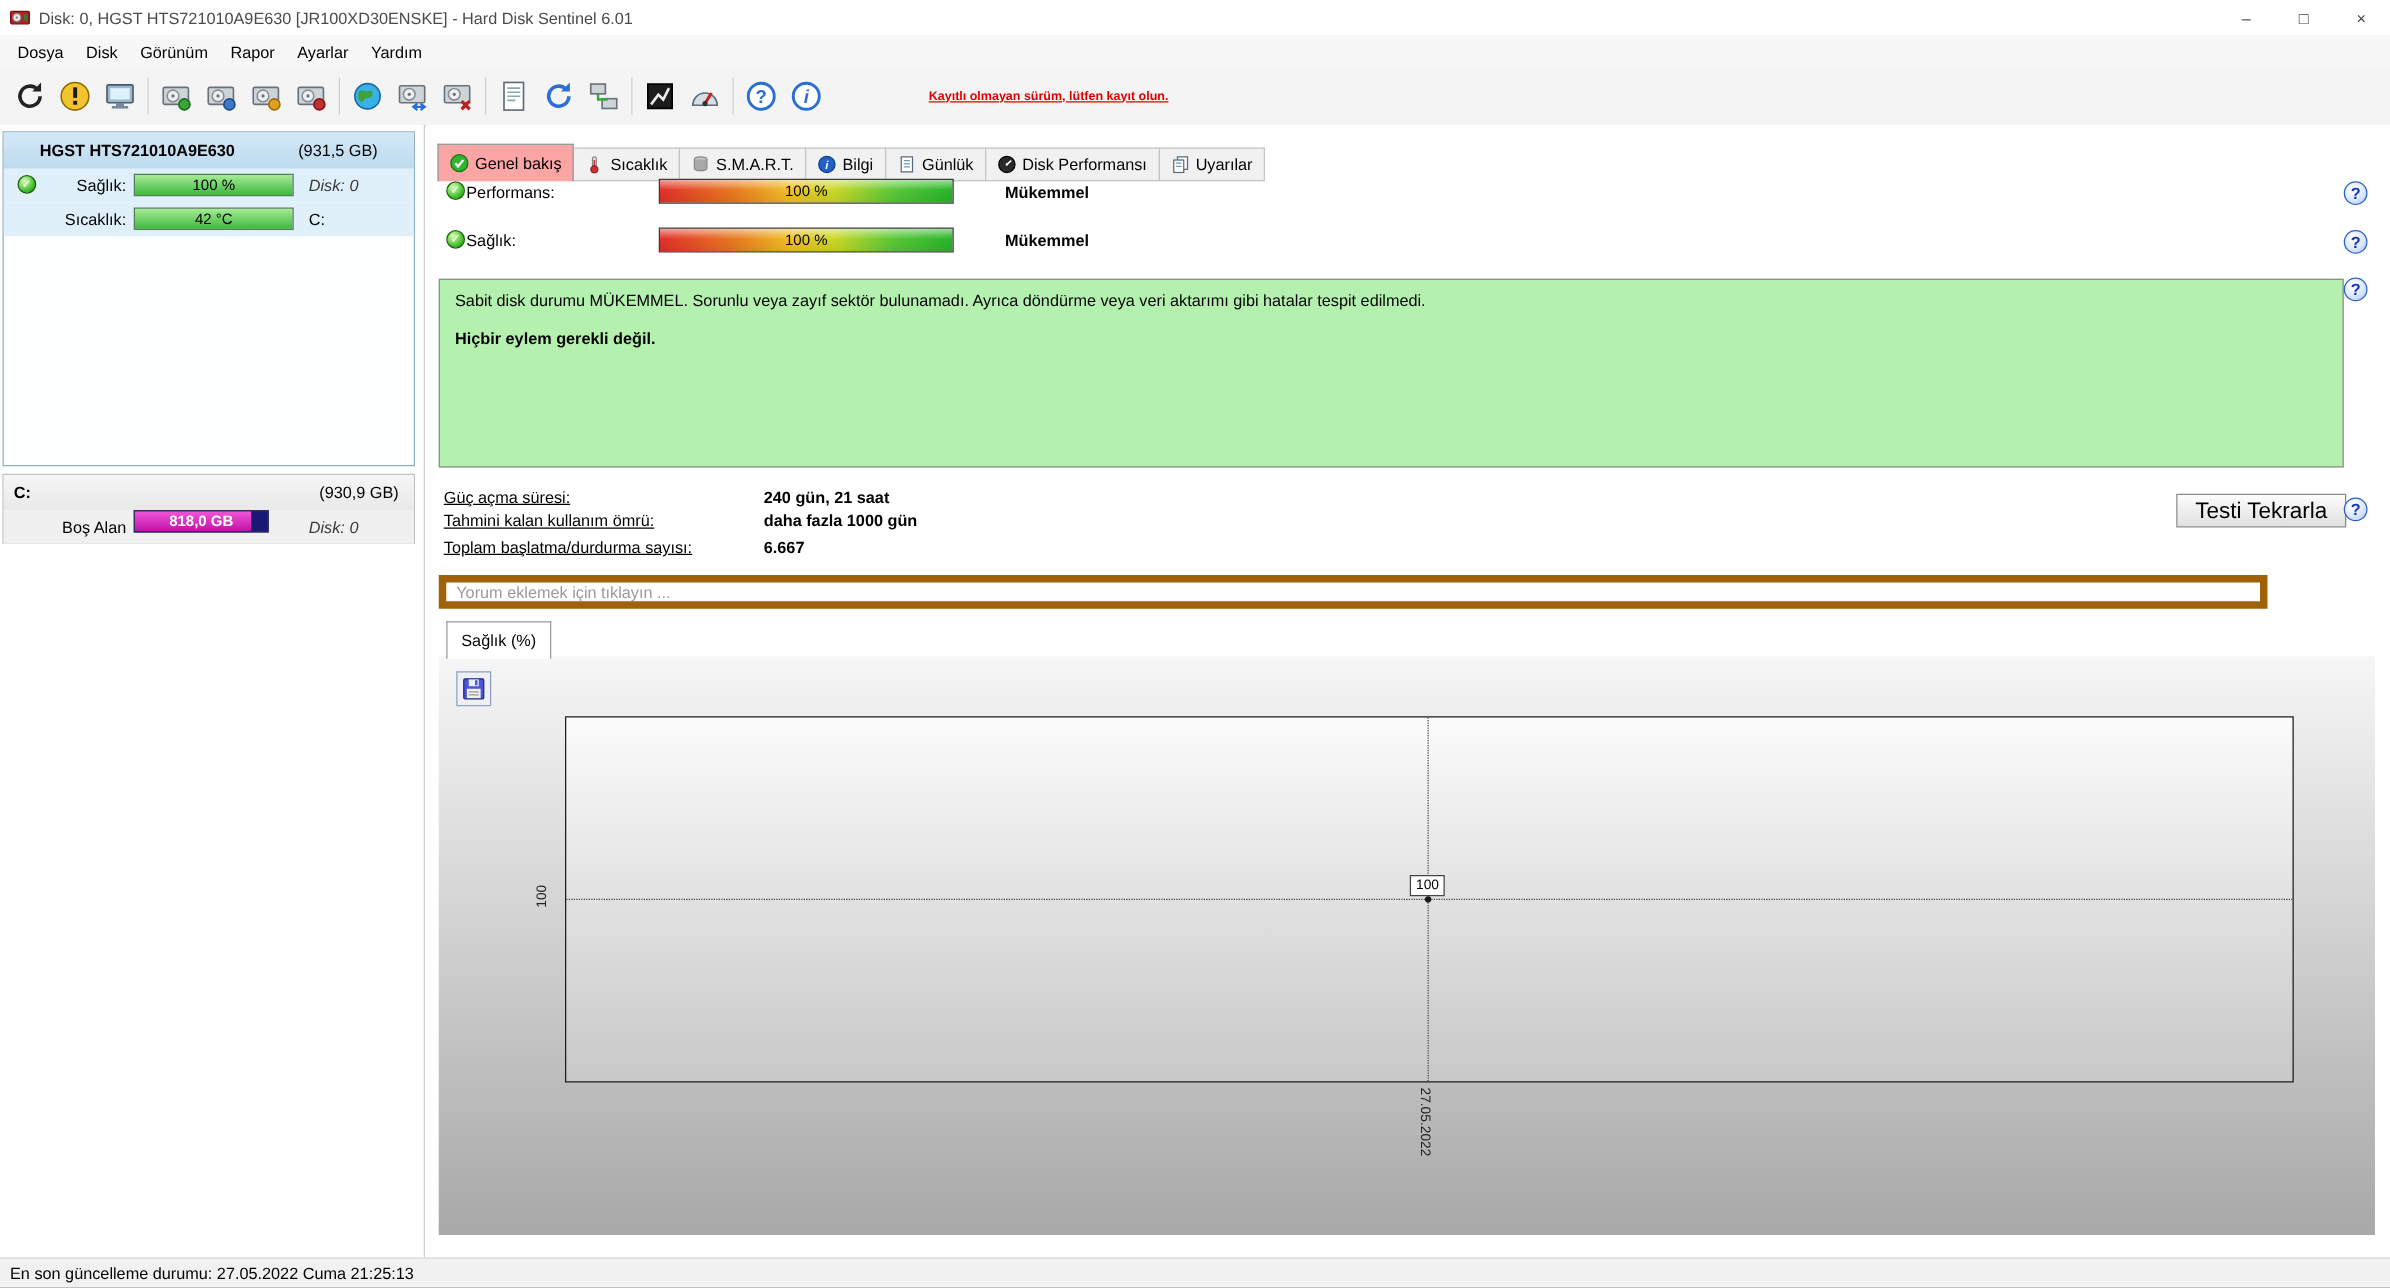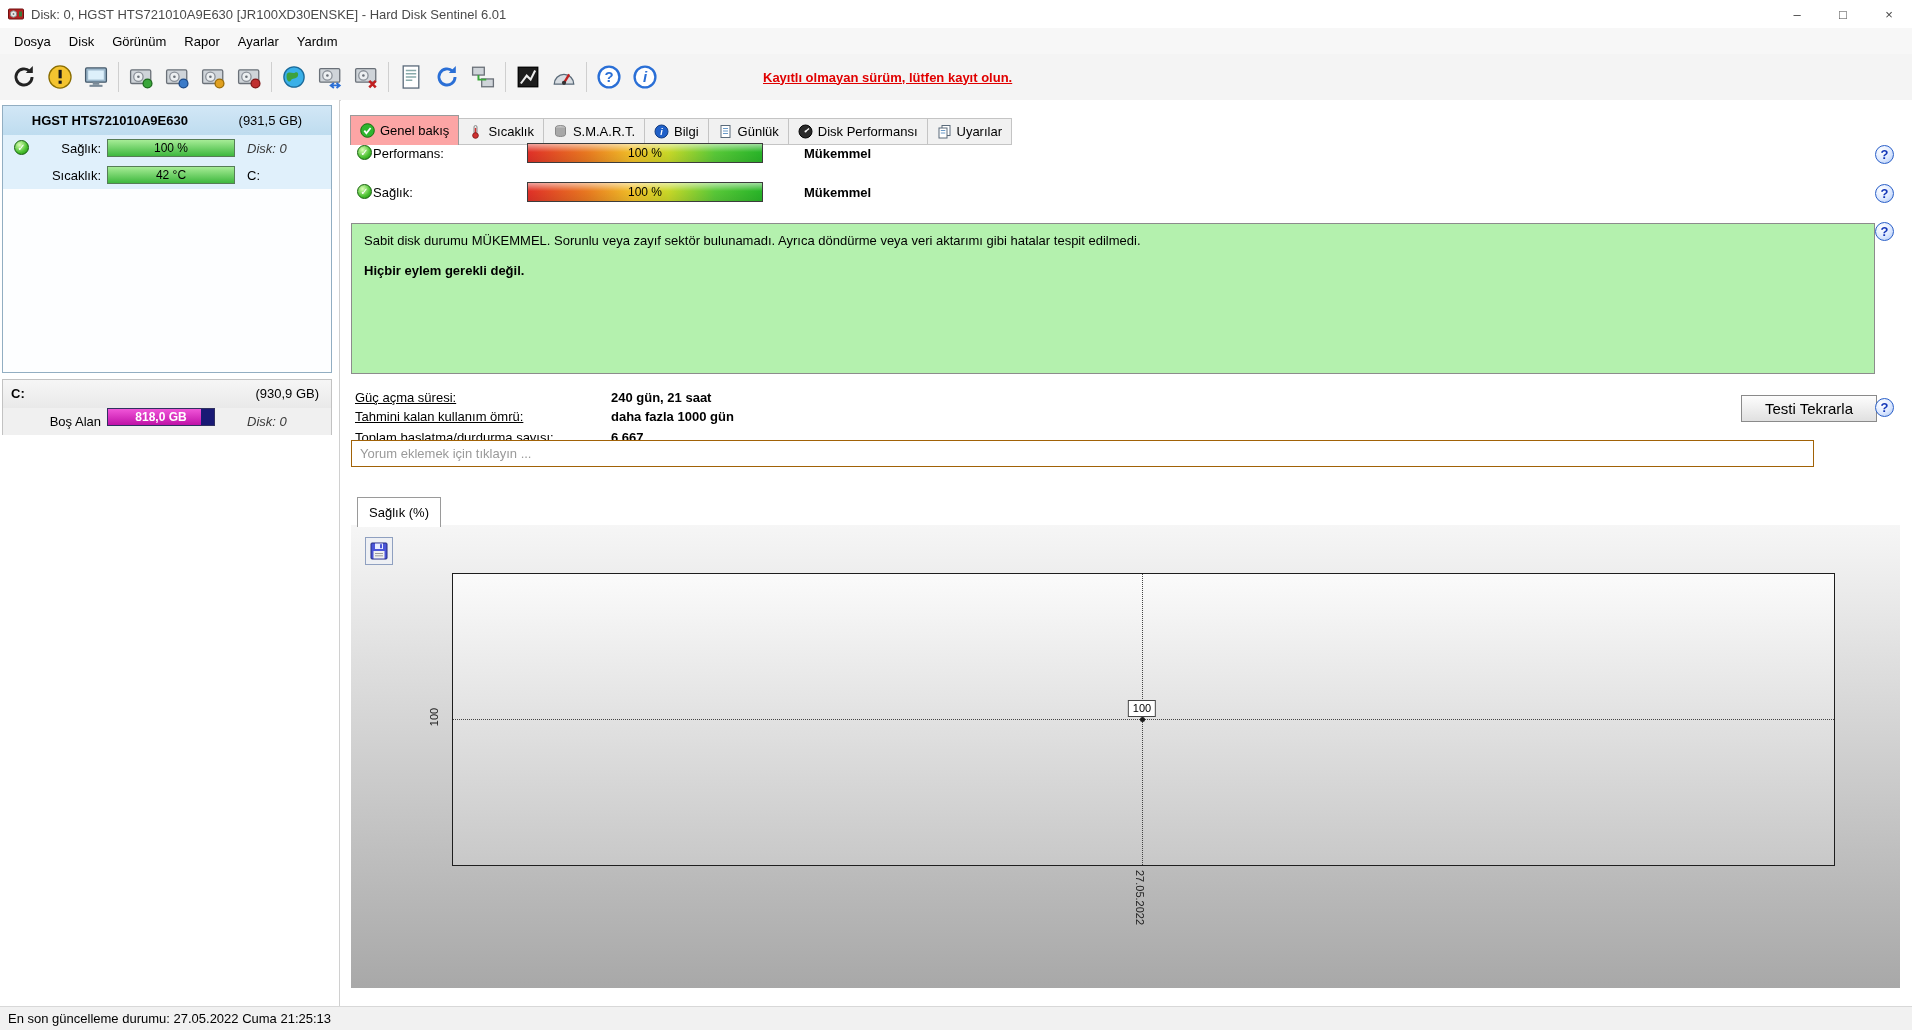--- a/index.html
+++ b/index.html
@@ -18,21 +18,21 @@
   
   .menubar{position:absolute;top:28px;left:0;right:0;height:26px;background:#f7f7f7;
            display:flex;align-items:center;padding-left:5px;}
   .menu-item{padding:0 9px;height:100%;display:flex;align-items:center;}
 
   
   .toolbar{position:absolute;top:54px;left:0;right:0;height:46px;background:#f4f4f4;
            border-bottom:1px solid #d8d8d8;display:flex;align-items:center;padding-left:6px;}
   .tb-btn{width:34px;height:38px;display:flex;align-items:center;justify-content:center;border:1px solid transparent;}
   .tb-sep{width:1px;height:30px;background:#cfcfcf;margin:0 4px;}
-  .register-link{margin-left:100px;color:#e00000;font-weight:bold;text-decoration:underline;font-size:13px;cursor:pointer;white-space:nowrap;}
+  .register-link{margin-left:80px;color:#e00000;font-weight:bold;text-decoration:underline;font-size:10px;cursor:pointer;white-space:nowrap;}
 
   
   .sidebar{position:absolute;top:100px;left:0;width:340px;bottom:24px;background:#fff;
            border-right:1px solid #d0d0d0;box-sizing:border-box;}
   .panel1{position:absolute;left:2px;top:5px;width:330px;height:268px;border:1px solid #92aec2;
           background:#fdfeff;box-sizing:border-box;}
   .p1-header{height:29px;background:linear-gradient(#d2e7f6,#bedcef);display:flex;align-items:center;justify-content:center;white-space:pre;gap:47px;}
   .p1-row{height:27px;background:#e0f0fb;position:relative;}
   .panel2{position:absolute;left:2px;top:279px;width:330px;height:56px;border:1px solid #c2c2c2;
           background:#f4f4f4;box-sizing:border-box;}
@@ -70,22 +70,22 @@
          background:radial-gradient(circle at 35% 30%,#ffffff,#dce8ff 55%,#aac4f0);
          color:#1437b8;font-weight:bold;font-size:13px;display:flex;align-items:center;justify-content:center;box-sizing:border-box;}
   .status-box{position:absolute;left:10px;top:123px;width:1524px;height:151px;background:#b4f1ae;
               border:1px solid #8c8c8c;box-sizing:border-box;padding:9px 12px;}
   .status-box .line1{margin:0;}
   .status-box .line2{margin:15px 0 0 0;font-weight:bold;}
   .stat-row{position:absolute;left:0;height:19px;}
   .stat-label{position:absolute;left:14px;white-space:nowrap;text-decoration:underline;}
   .stat-value{position:absolute;left:270px;font-weight:bold;white-space:nowrap;}
   .retest{position:absolute;left:1400px;top:295px;width:136px;height:27px;background:linear-gradient(#fdfdfd,#e0e0e0);
-          border:1px solid #8a8a8a;font-size:15px;display:flex;align-items:center;justify-content:center;box-sizing:border-box;}
-  .comment-input{position:absolute;left:10px;top:340px;width:1463px;height:27px;border:1px solid #a16207;
+          border:1px solid #8a8a8a;font-size:18px;display:flex;align-items:center;justify-content:center;box-sizing:border-box;}
+  .comment-input{position:absolute;left:10px;top:360px;width:1463px;height:27px;border:6px solid #a16207;
                  box-sizing:border-box;padding:0 8px;font:13px "Liberation Sans","DejaVu Sans",sans-serif;color:#000;outline:none;}
   .comment-input::placeholder{color:#9a9a9a;}
   .chart-tab{position:absolute;left:16px;top:397px;height:29px;padding:0 11px;background:#fff;
              border:1px solid #9a9a9a;border-bottom:none;display:flex;align-items:center;z-index:2;}
   .chart-area{position:absolute;left:10px;top:425px;width:1549px;height:463px;
               background:linear-gradient(#f6f6f6,#a8a8a8);}
   .save-btn{position:absolute;left:14px;top:12px;width:28px;height:28px;background:#eef0f4;
             border:1px solid #8fa0c0;display:flex;align-items:center;justify-content:center;box-sizing:border-box;}
   .plot{position:absolute;left:101px;top:48px;width:1383px;height:293px;border:1px solid #1e1e1e;
         background:linear-gradient(#fbfbfb,#c8c8c8);box-sizing:border-box;}

